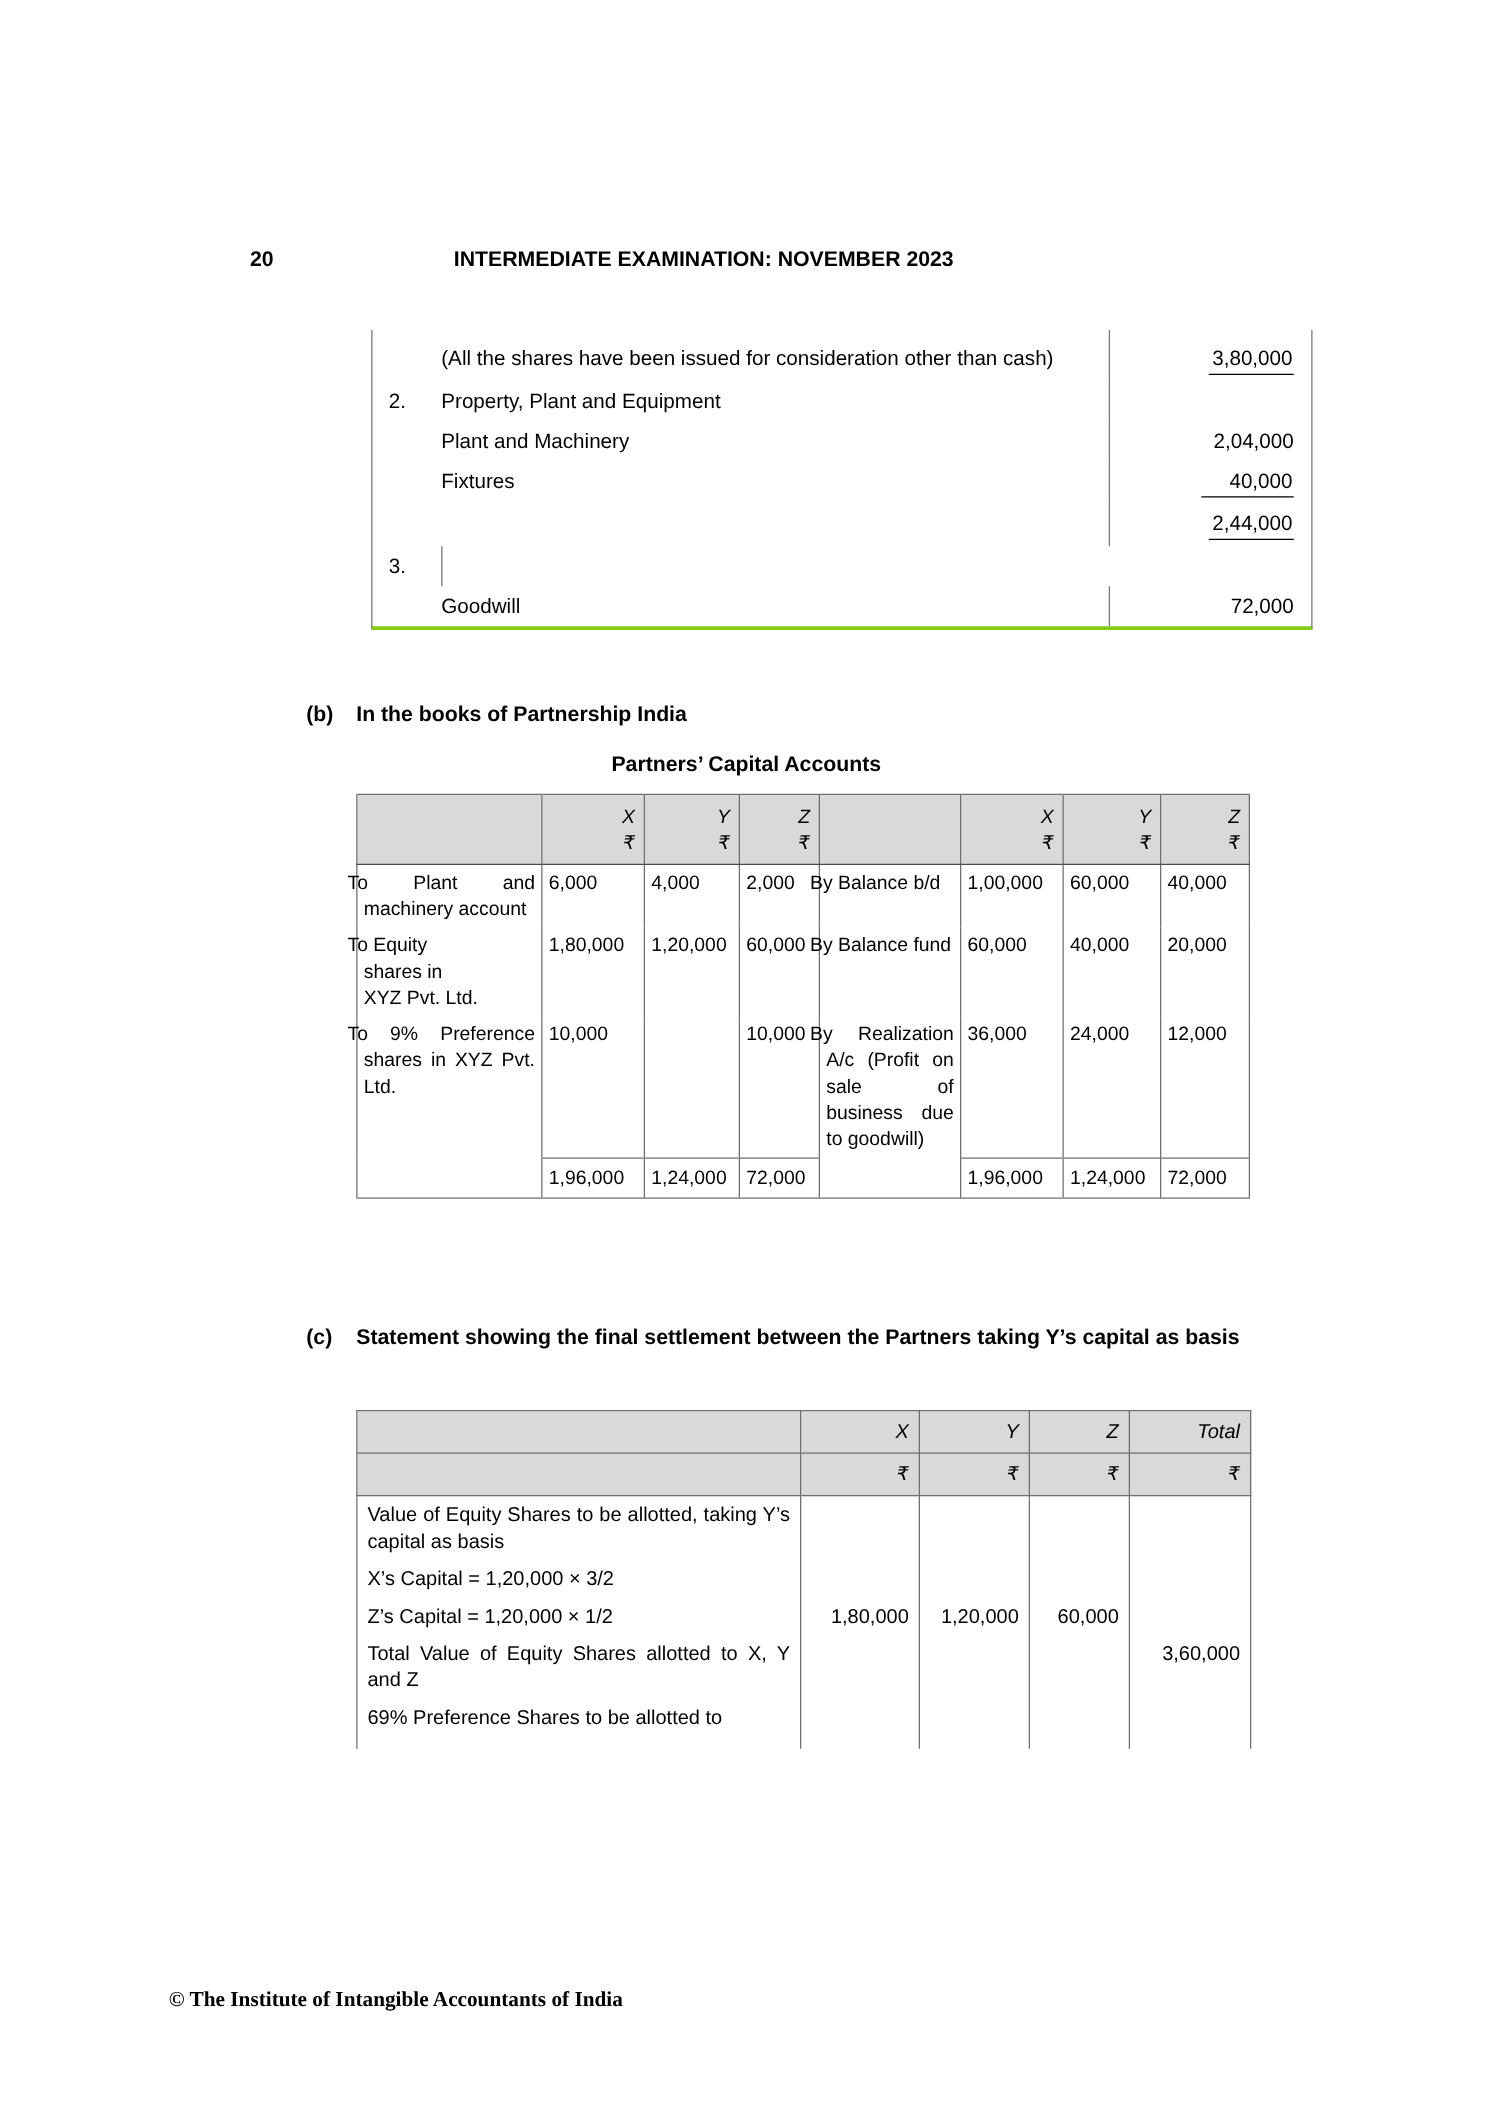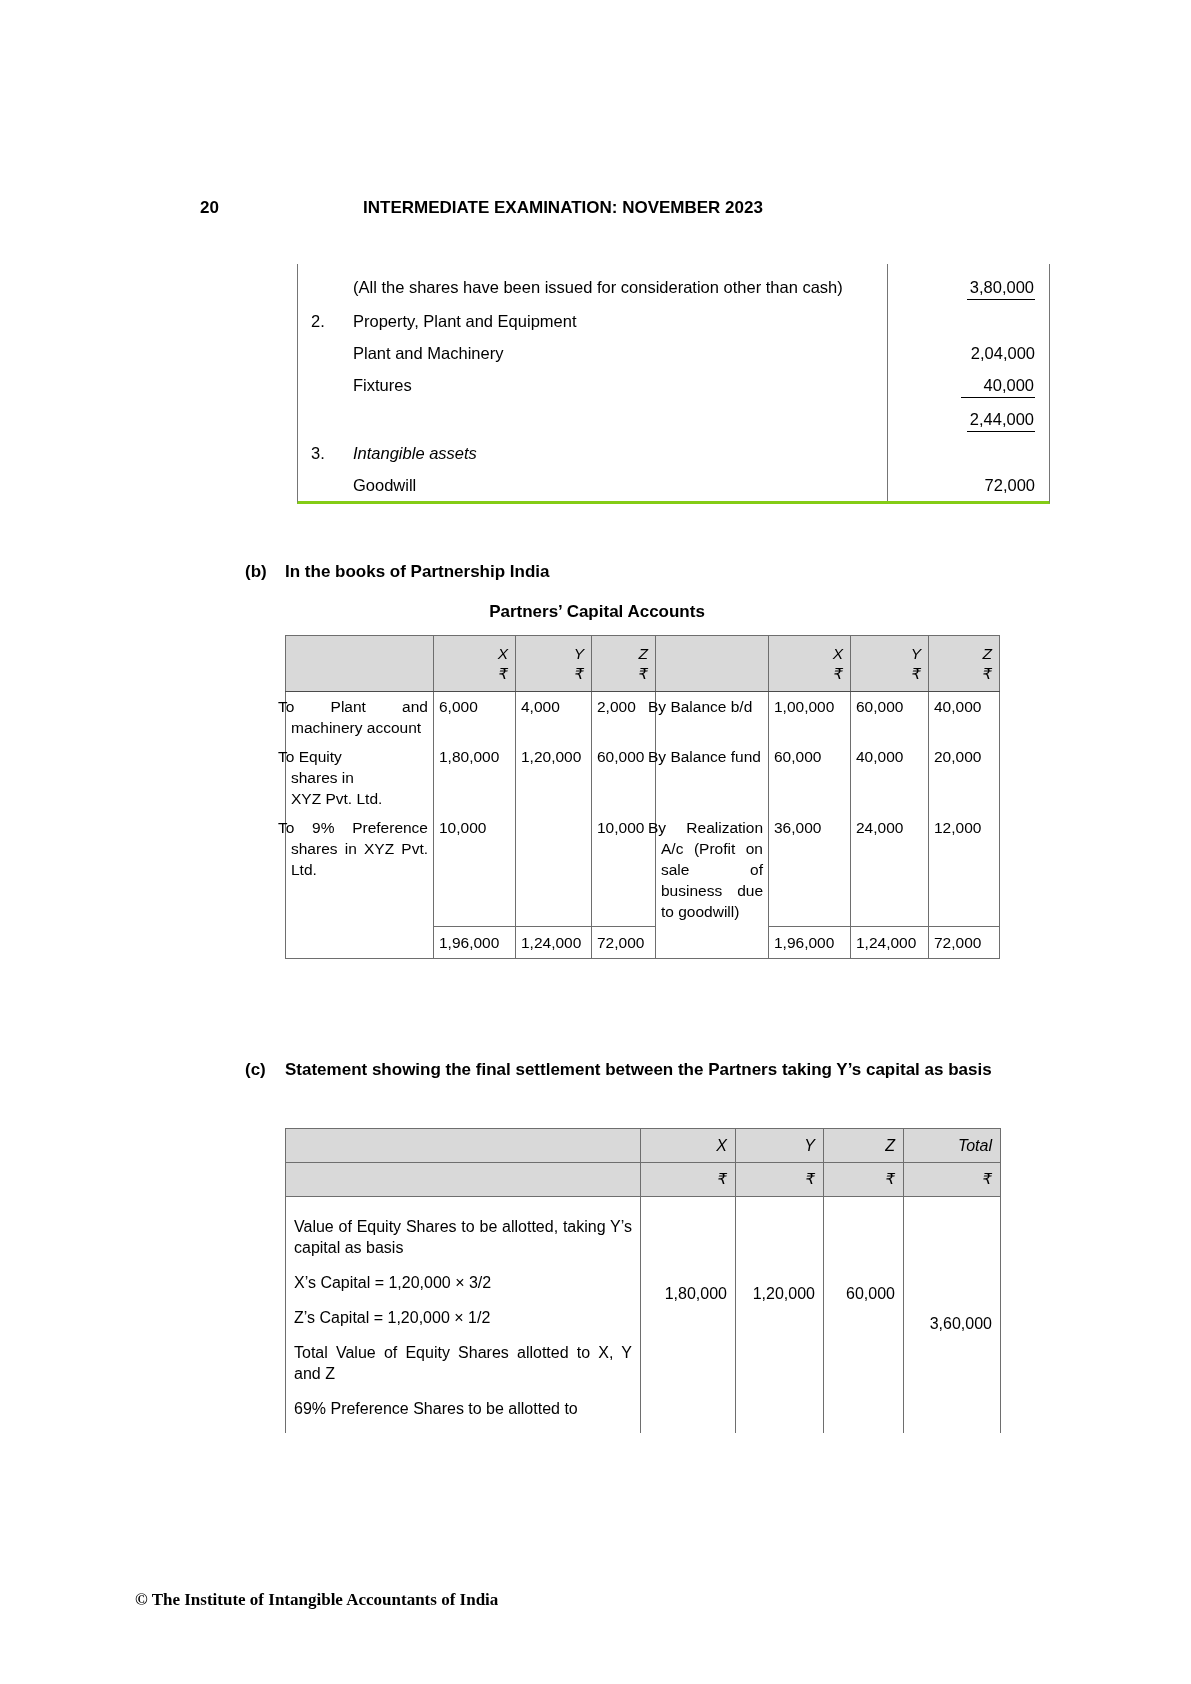--- a/index.html
+++ b/index.html
@@ -55,21 +55,21 @@
   .rup { font-family:"DejaVu Sans",sans-serif; font-style:italic; font-size:15px; }
 
   
   .ctable { position:absolute; left:285px; top:1128px; table-layout:fixed;
             font-size:16px; line-height:21px; }
   .ctable th { background:#d9d9d9; font-weight:normal; font-style:italic; text-align:right;
                border:1px solid #6e6e6e; padding:6px 8px; }
   .ctable td { box-sizing:border-box; vertical-align:top;
                border-left:1px solid #6e6e6e; border-right:1px solid #6e6e6e;
                border-bottom:none; padding:5px 8px; }
-  .cdesc p { margin:14px 0 9px; text-align:justify; }
+  .cdesc p { margin:0 0 9px; text-align:justify; }
   .cnum { text-align:right; white-space:nowrap; }
   .off1 { margin-top:81px; }
   .off2 { margin-top:111px; }
 
   
   .footer { position:absolute; left:135px; top:1590px; font-size:17px; font-weight:bold;
             font-family:"Liberation Serif","DejaVu Serif",serif; }
 </style>
 </head>
 <body>
@@ -98,21 +98,20 @@
     <div class="tt-desc">Fixtures</div>
     <div class="tt-amt"><span class="u uw">40,000</span></div>
   </div>
   <div class="tt-row">
     <div class="tt-num"></div>
     <div class="tt-desc"></div>
     <div class="tt-amt"><span class="u">2,44,000</span></div>
   </div>
   <div class="tt-row">
     <div class="tt-num">3.</div>
-    <div class="tt-desc italic">Intangible assets</div>
     <div class="tt-amt"><span></span></div>
   </div>
   <div class="tt-row">
     <div class="tt-num"></div>
     <div class="tt-desc">Goodwill</div>
     <div class="tt-amt"><span>72,000</span></div>
   </div>
 </div>
 
 <div class="sec-label" style="left:245px; top:562px;">(b)</div>

